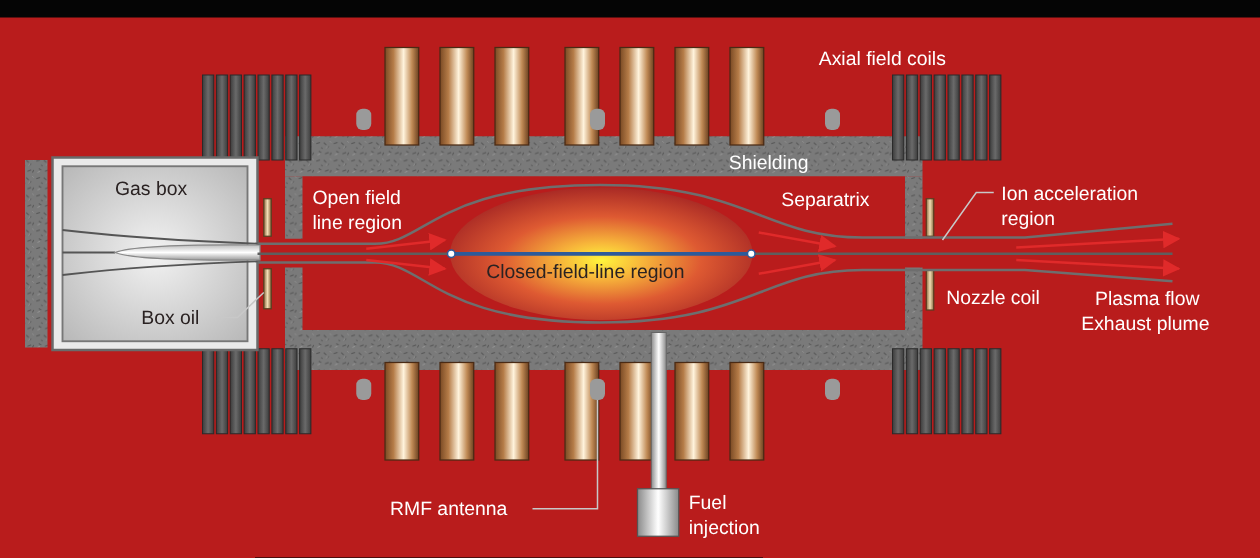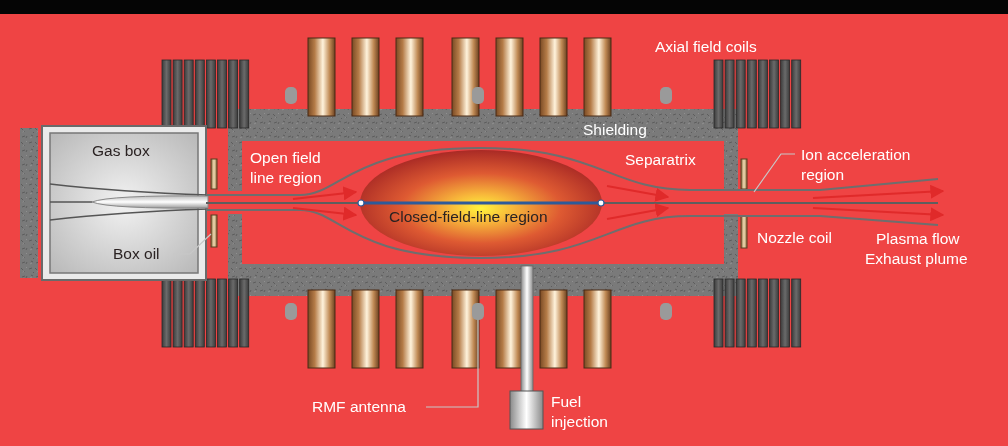--- a/index.html
+++ b/index.html
@@ -1,17 +1,17 @@
 <!DOCTYPE html>
 <html><head>
 <meta charset="utf-8">
 <style>
   html, body { margin: 0; padding: 0; background: #000; }
   body { width: 1008px; height: 446px; overflow: hidden; font-family: "Liberation Sans", sans-serif; }
-  #stage { position: relative; width: 1008px; height: 446px; background: #ef4444; }
+  #stage { position: relative; width: 1008px; height: 446px; background: #b91c1c; }
   #topbar { position: absolute; left: 0; top: 0; width: 1008px; height: 14px; background: #050505; }
   svg#diagram { position: absolute; left: 0; top: 0; }
   .lbl { font-family: "Liberation Sans", sans-serif; font-size: 15.5px; fill: #ffffff; }
   .lbl-dark { font-family: "Liberation Sans", sans-serif; font-size: 15.5px; fill: #2a2222; }
 </style>
 </head>
 <body>
 
 <div id="stage">
   <div id="topbar"></div>

